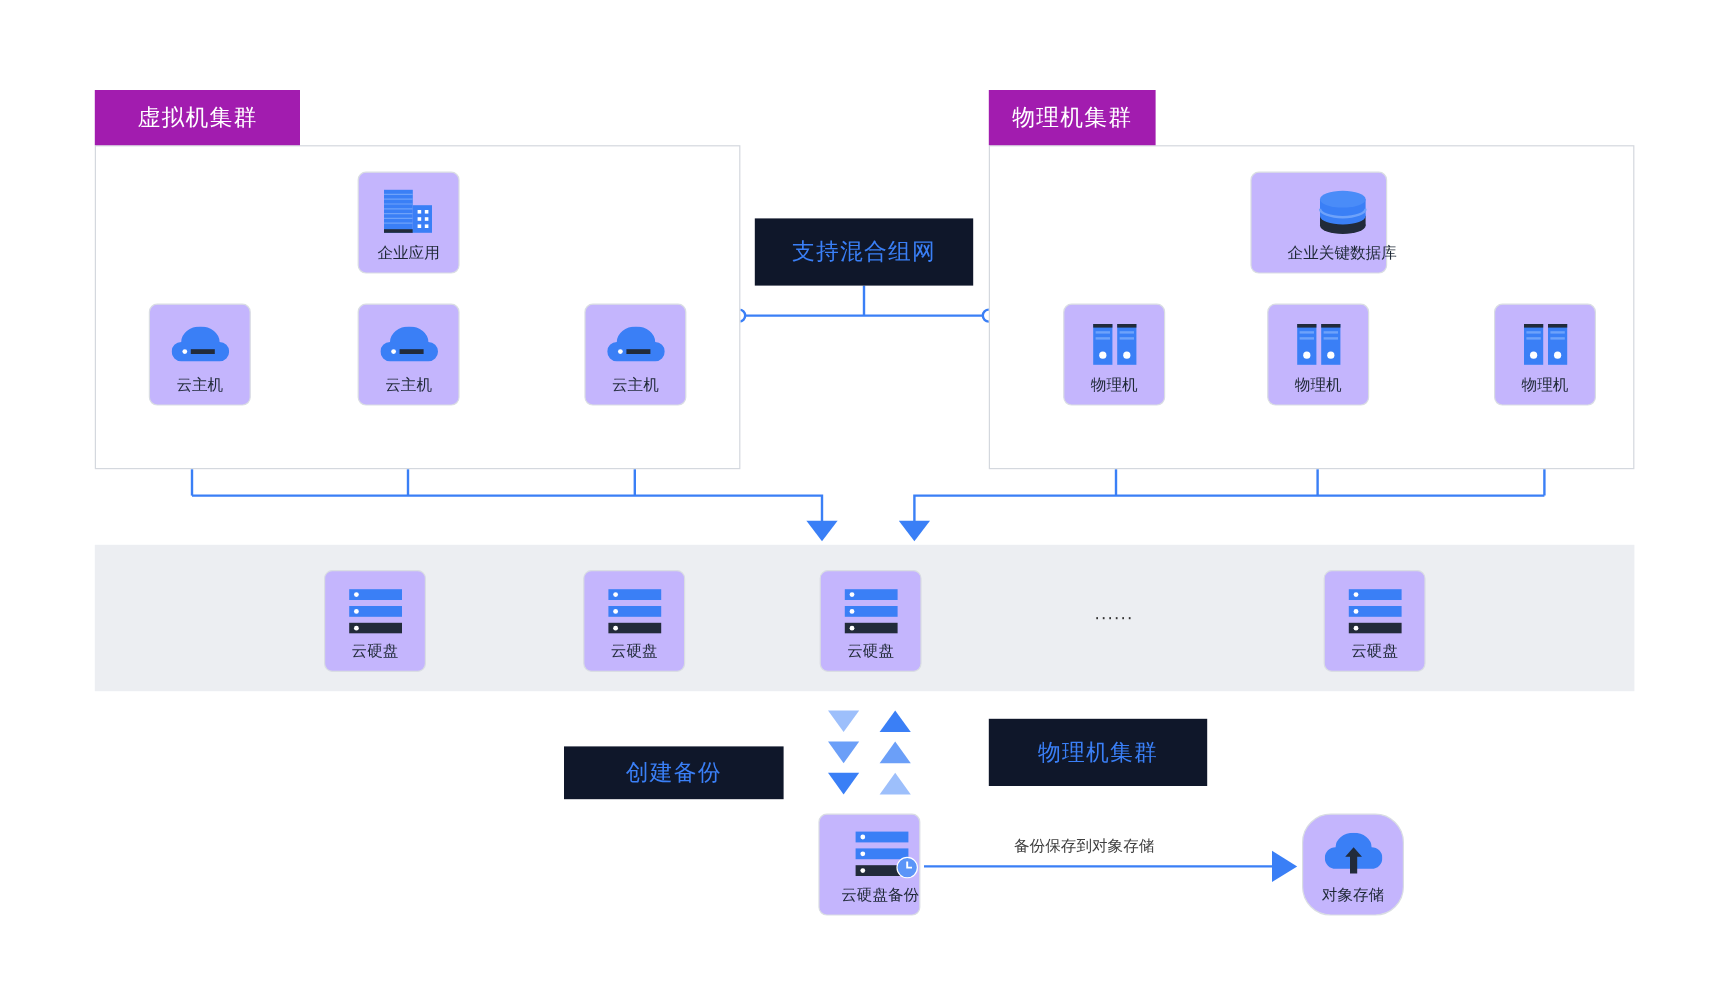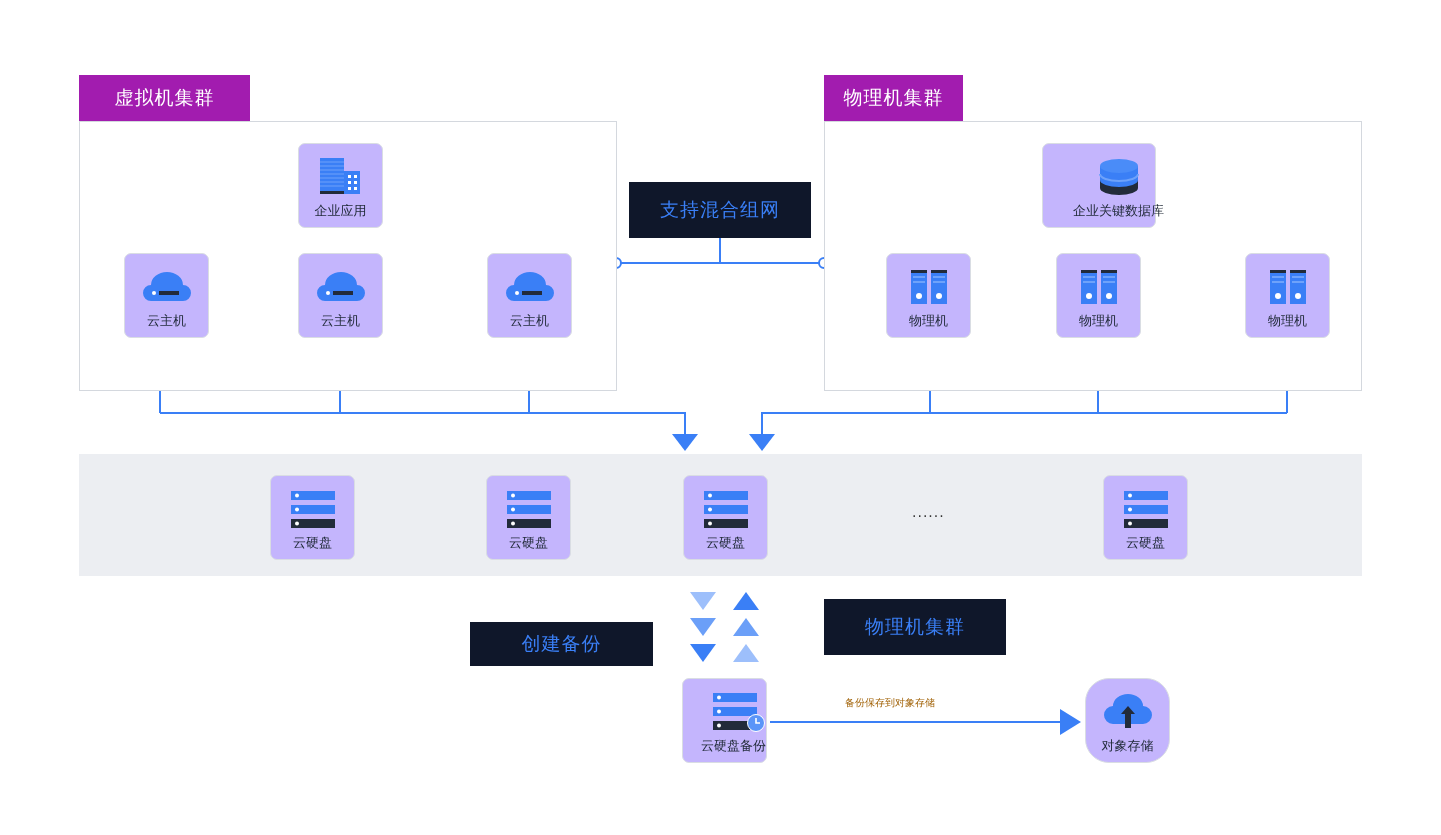--- a/index.html
+++ b/index.html
@@ -26,21 +26,21 @@
 
   .tagbox {
     position: absolute; background: #0f172a; color: #3a7ff6; font-size: 19px;
     display: flex; align-items: center; justify-content: center; letter-spacing: 1px;
   }
 
   .band { position: absolute; left: 79px; top: 454px; width: 1283px; height: 122px; background: #eceef2; }
 
   .ellipsis { position: absolute; left: 912px; top: 508px; font-size: 14px; color: #333; letter-spacing: 1px; }
 
-  .flow-label { position: absolute; left: 845px; top: 696px; font-size: 10px; color: #a16207; }
+  .flow-label { position: absolute; left: 845px; top: 696px; font-size: 13px; color: #404040; }
 
   svg.lines { position: absolute; left: 0; top: 0; width: 1441px; height: 835px; pointer-events: none; }
 </style>
 </head>
 <body>
 
 <svg class="lines" viewBox="0 0 1441 835">
 
   <g stroke="#3a7ff6" stroke-width="2" fill="none">
     <line x1="160" y1="338" x2="160" y2="413"></line>

